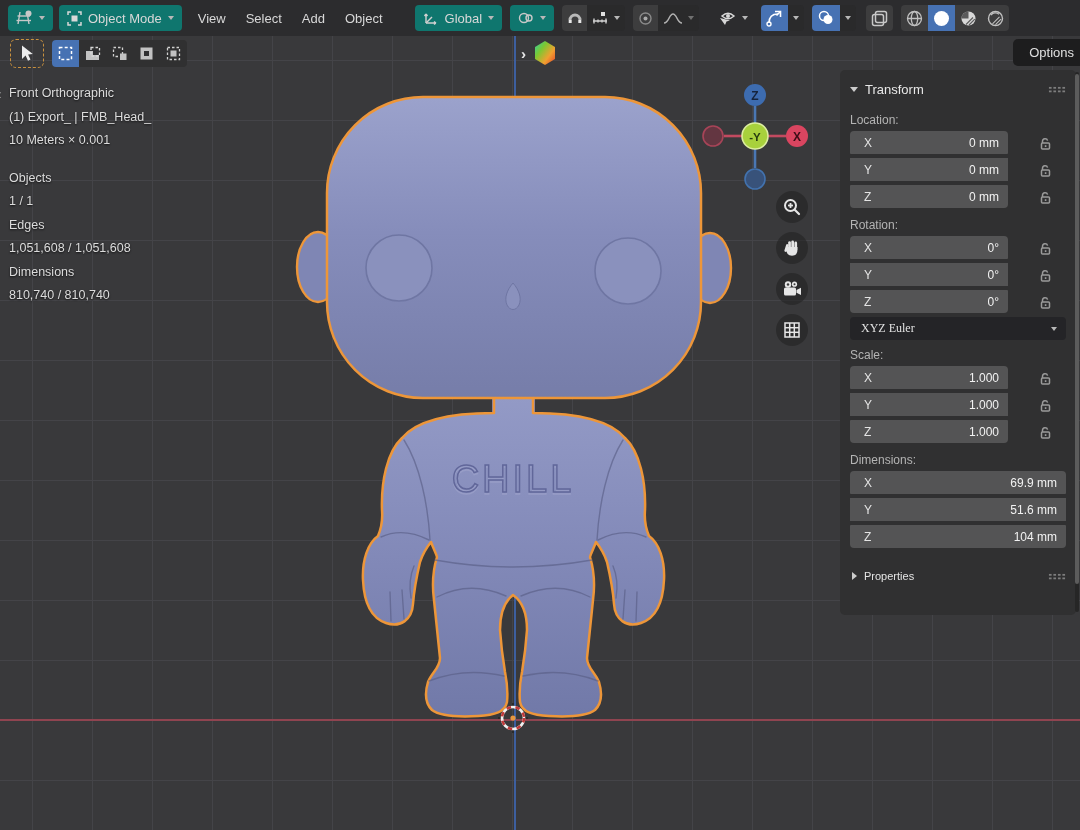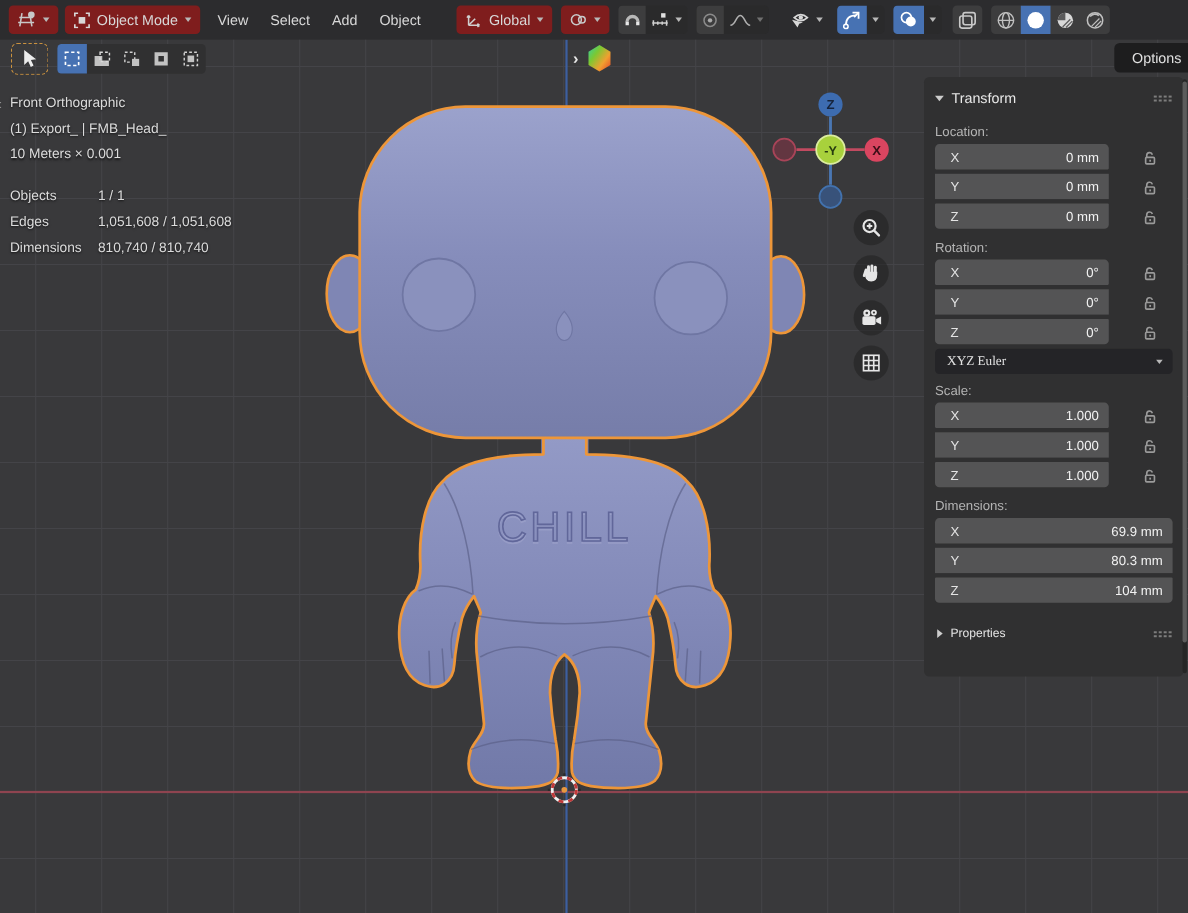--- a/index.html
+++ b/index.html
@@ -13,21 +13,21 @@
     background-image:
       linear-gradient(to right,#444448 1px,transparent 1px),
       linear-gradient(to bottom,#444448 1px,transparent 1px);
     background-size:60px 60px,60px 60px;
     background-position:32px 0,0 0;}
   .axis-x{position:absolute;left:0;right:0;top:719px;height:2px;background:#8f4450;}
   .axis-z{position:absolute;left:514px;top:36px;bottom:0;width:2px;background:#3d5f9f;}
   
   .header{position:absolute;left:0;top:0;width:1080px;height:36px;background:#2c2c2e;
     display:flex;align-items:center;padding-left:8px;font-size:13px;z-index:30;}
-  .hbtn{display:flex;align-items:center;gap:6px;background:#7f1d1d;border-radius:4px;
+  .hbtn{display:flex;align-items:center;gap:6px;background:#0f766e;border-radius:4px;
     padding:4px 8px;height:26px;}
   .menu-item{padding:4px 10px;color:#d8d8d8;}
   .chev{width:0;height:0;border-left:3.5px solid transparent;border-right:3.5px solid transparent;
     border-top:4.5px solid #b8b8b8;display:inline-block;}
   .chev.dim{border-top-color:#707070;}
   .icongrp{display:flex;align-items:stretch;background:#2a2a2b;border-radius:4px;overflow:hidden;height:26px;}
   .icell{display:flex;align-items:center;justify-content:center;padding:0 5px;}
   .icell.raised{background:#3d3d3e;}
   .icell.active{background:#4772b3;}
   .solo{background:#3d3d3e;border-radius:4px;height:26px;display:flex;align-items:center;padding:0 5px;}
@@ -40,21 +40,21 @@
   .selmode .cell{width:27px;display:flex;align-items:center;justify-content:center;}
   .selmode .cell.on{background:#4772b3;}
   .vp-breadcrumb{position:absolute;left:521px;top:40px;display:flex;align-items:center;gap:7px;z-index:20;}
   .vp-breadcrumb .gt{color:#e8e8e8;font-size:15px;font-weight:bold;line-height:1;}
   .options-btn{position:absolute;right:-10px;top:39px;background:#1d1d1e;color:#e0e0e0;
     font-size:13px;padding:6px 16px;border-radius:5px;z-index:20;}
   
   .stats{position:absolute;left:9px;top:82px;font-size:12.5px;color:#dcdcdc;
     text-shadow:0 1px 2px rgba(0,0,0,.7);line-height:23.5px;z-index:10;}
   .stats .gap{height:14px;}
-  .srow{display:flex;}
+  .srow{display:flex;flex-direction:column;}
   .srow .lbl{width:80px;}
   .tb-arrow{position:absolute;left:-3px;top:86px;color:#9a9a9a;font-size:14px;z-index:10;}
   
   .figure-svg{position:absolute;left:0;top:0;z-index:5;}
   .gizmo-svg{position:absolute;left:700px;top:80px;z-index:12;}
   .nav-btns{position:absolute;left:776px;top:191px;z-index:12;display:flex;flex-direction:column;gap:9px;}
   .navb{width:32px;height:32px;border-radius:50%;background:rgba(32,32,33,.55);
     display:flex;align-items:center;justify-content:center;}
   
   .npanel{position:absolute;left:840px;top:70px;width:236px;height:545px;background:rgba(48,48,49,.97);
@@ -625,21 +625,21 @@
     <div>
       <div class="frow-line">
         <div class="frow fgroup wide">
           <span class="ax">X</span>
             <span class="val">69.9 mm</span>
         </div>
       </div>
       <div class="frow-line">
         <div class="frow fgroup wide">
           <span class="ax">Y</span>
-            <span class="val">80.3 mm</span>
+            <span class="val">51.6 mm</span>
         </div>
       </div>
       <div class="frow-line">
         <div class="frow fgroup wide">
           <span class="ax">Z</span>
             <span class="val">104 mm</span>
         </div>
       </div>
     </div>
 

